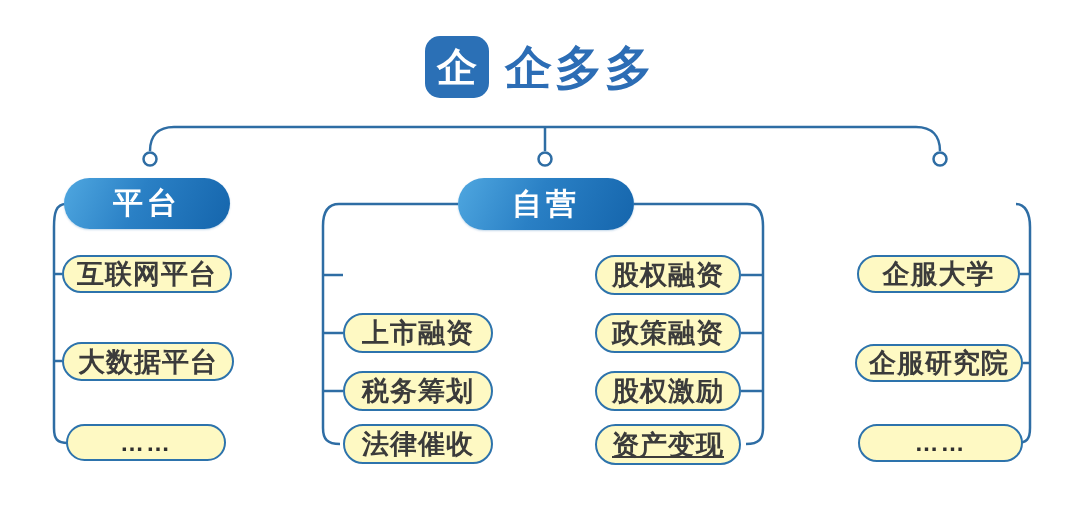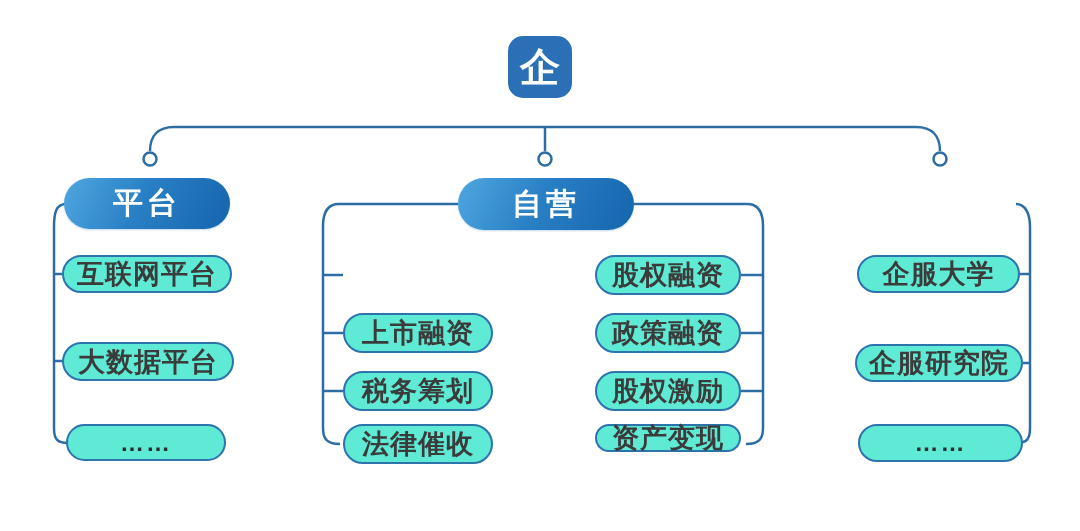--- a/index.html
+++ b/index.html
@@ -25,40 +25,41 @@
   
   .hdr{
     position:absolute;border-radius:27px;
     background:linear-gradient(115deg,#4fa7e0 0%,#2a80c5 45%,#1565ac 100%);
     color:#ffffff;font-size:30px;font-weight:800;letter-spacing:4px;
     display:flex;align-items:center;justify-content:center;
     box-shadow:0 1px 2px rgba(21,101,172,.25);
   }
   
   .node{
-    position:absolute;background:#5eead4;border:2.5px solid #2d73ac;border-radius:22px;
+    position:absolute;background:#fef9c3;border:2.5px solid #2d73ac;border-radius:22px;
     color:#3b3b3b;font-size:27px;font-weight:600;letter-spacing:1px;
     display:flex;align-items:center;justify-content:center;box-sizing:border-box;
   }
   .node.dots{font-size:24px;font-weight:800;letter-spacing:2px;color:#2f2f2f;}
   
   .watermark{
     position:absolute;left:8px;top:489px;display:flex;align-items:center;gap:6px;
     color:#e7e7e7;font-size:25px;font-weight:800;letter-spacing:2px;
   }
 </style>
 </head>
 <body>
 
 <div class="canvas">
 
   <div class="logo-row">
     <div class="logo-badge">
       <span>企</span>
     </div>
+    <div class="logo-title">企多多</div>
   </div>
 
   <svg class="wires" viewBox="0 0 1080 531" fill="none" stroke="#2e6da4" stroke-width="2.5">
 
     <path d="M150 151 C150 136 158 127 174 127 L916 127 C932 127 940 136 940 151"></path>
     <path d="M545 127 L545 151"></path>
 
     <circle cx="150" cy="159" r="6.5" fill="#ffffff"></circle>
     <circle cx="545" cy="159" r="6.5" fill="#ffffff"></circle>
     <circle cx="940" cy="159" r="6.5" fill="#ffffff"></circle>
@@ -87,20 +88,20 @@
   <div class="node" style="left:62px;top:342px;width:172px;height:39px;">大数据平台</div>
   <div class="node dots" style="left:66px;top:424px;width:160px;height:37px;">……</div>
 
   <div class="hdr" style="left:458px;top:178px;width:176px;height:52px;">自营</div>
   <div class="node" style="left:343px;top:313px;width:150px;height:40px;">上市融资</div>
   <div class="node" style="left:343px;top:371px;width:150px;height:40px;">税务筹划</div>
   <div class="node" style="left:343px;top:424px;width:150px;height:40px;">法律催收</div>
   <div class="node" style="left:595px;top:255px;width:146px;height:40px;">股权融资</div>
   <div class="node" style="left:595px;top:313px;width:146px;height:40px;">政策融资</div>
   <div class="node" style="left:595px;top:371px;width:146px;height:40px;">股权激励</div>
-  <div class="node" style="left:595px;top:424px;width:146px;height:28px;">资产变现</div>
+  <div class="node" style="left:595px;top:424px;width:146px;height:41px;text-decoration:underline;">资产变现</div>
 
   <div class="node" style="left:857px;top:255px;width:163px;height:38px;">企服大学</div>
   <div class="node" style="left:855px;top:344px;width:168px;height:38px;">企服研究院</div>
   <div class="node dots" style="left:858px;top:424px;width:165px;height:38px;">……</div>
 
 
 </div>
 
 </body></html>

